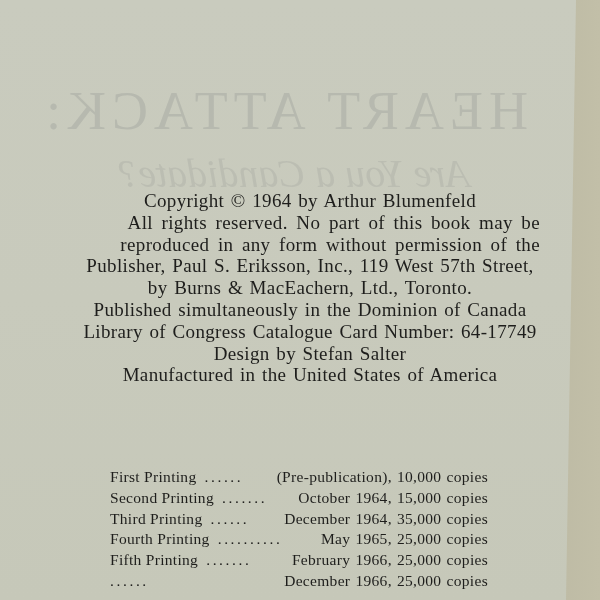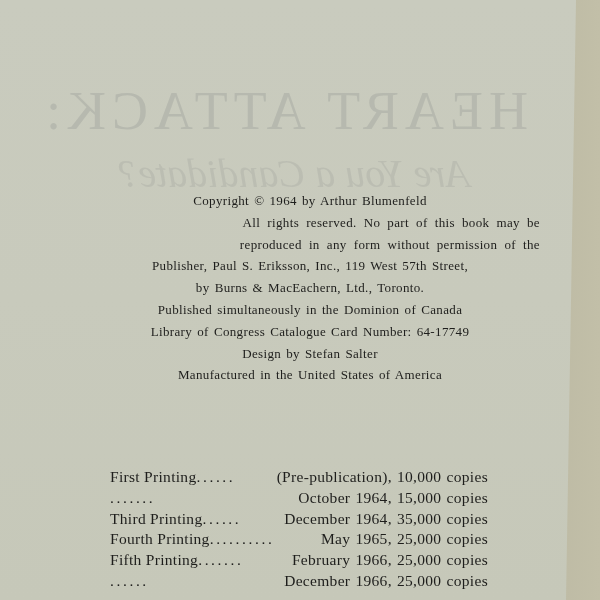--- a/index.html
+++ b/index.html
@@ -60,41 +60,42 @@
       white-space: nowrap;
     }
     .copyright {
       position: absolute;
       left: 80px;
       top: 190px;
       width: 460px;
       text-align: center;
       color: #1e1e1c;
       font-family: "Liberation Serif", serif;
-      font-size: 13px;
+      font-size: 19px;
       line-height: 21.8px;
       letter-spacing: 0.35px;
       word-spacing: 1.5px;
     }
     .copyright div { white-space: nowrap; }
     .copyright .justify-line { word-spacing: 3.5px; text-align: right; }
     .printings {
       position: absolute;
       left: 110px;
       top: 467px;
       width: 378px;
       color: #1e1e1c;
       font-family: "Liberation Serif", serif;
       font-size: 15.5px;
       line-height: 20.8px;
       letter-spacing: 0.3px;
     }
     .printing-row {
       display: flex;
       white-space: nowrap;
+      gap: 8px;
     }
     .printing-row .label { flex: 0 0 auto; }
     .printing-row .dots {
       flex: 1 1 auto;
       overflow: hidden;
       letter-spacing: 2.6px;
     }
     .printing-row .detail { flex: 0 0 auto; word-spacing: 1px; margin-left: 8px; }
   </style>
 </head>
@@ -119,20 +120,21 @@
     <div>Manufactured in the United States of America</div>
   </div>
 
   <div class="printings">
     <div class="printing-row">
       <span class="label">First Printing</span>
       <span class="dots">......</span>
       <span class="detail">(Pre-publication), 10,000 copies</span>
     </div>
     <div class="printing-row">
+      <span class="label">Second Printing</span>
       <span class="dots">.......</span>
       <span class="detail">October 1964, 15,000 copies</span>
     </div>
     <div class="printing-row">
       <span class="label">Third Printing</span>
       <span class="dots">......</span>
       <span class="detail">December 1964, 35,000 copies</span>
     </div>
     <div class="printing-row">
       <span class="label">Fourth Printing</span>

